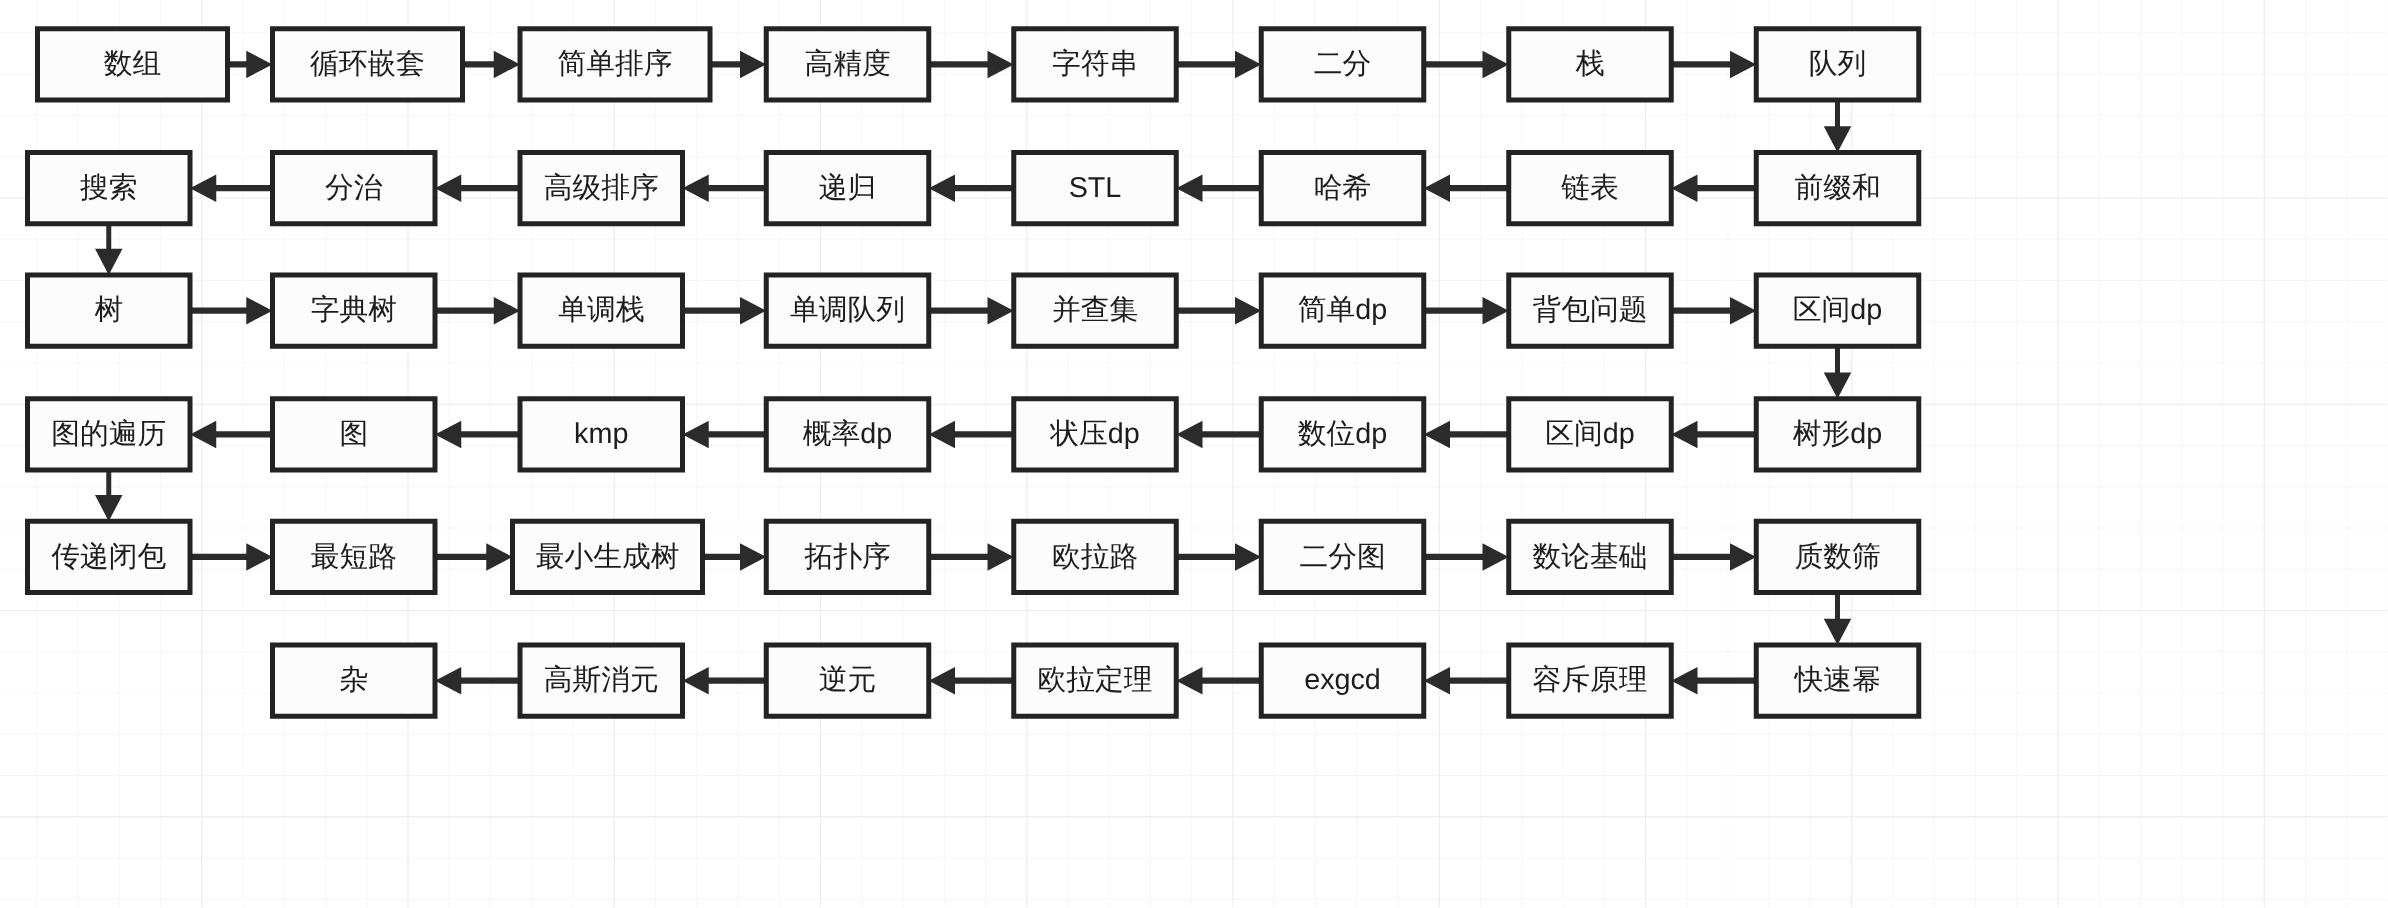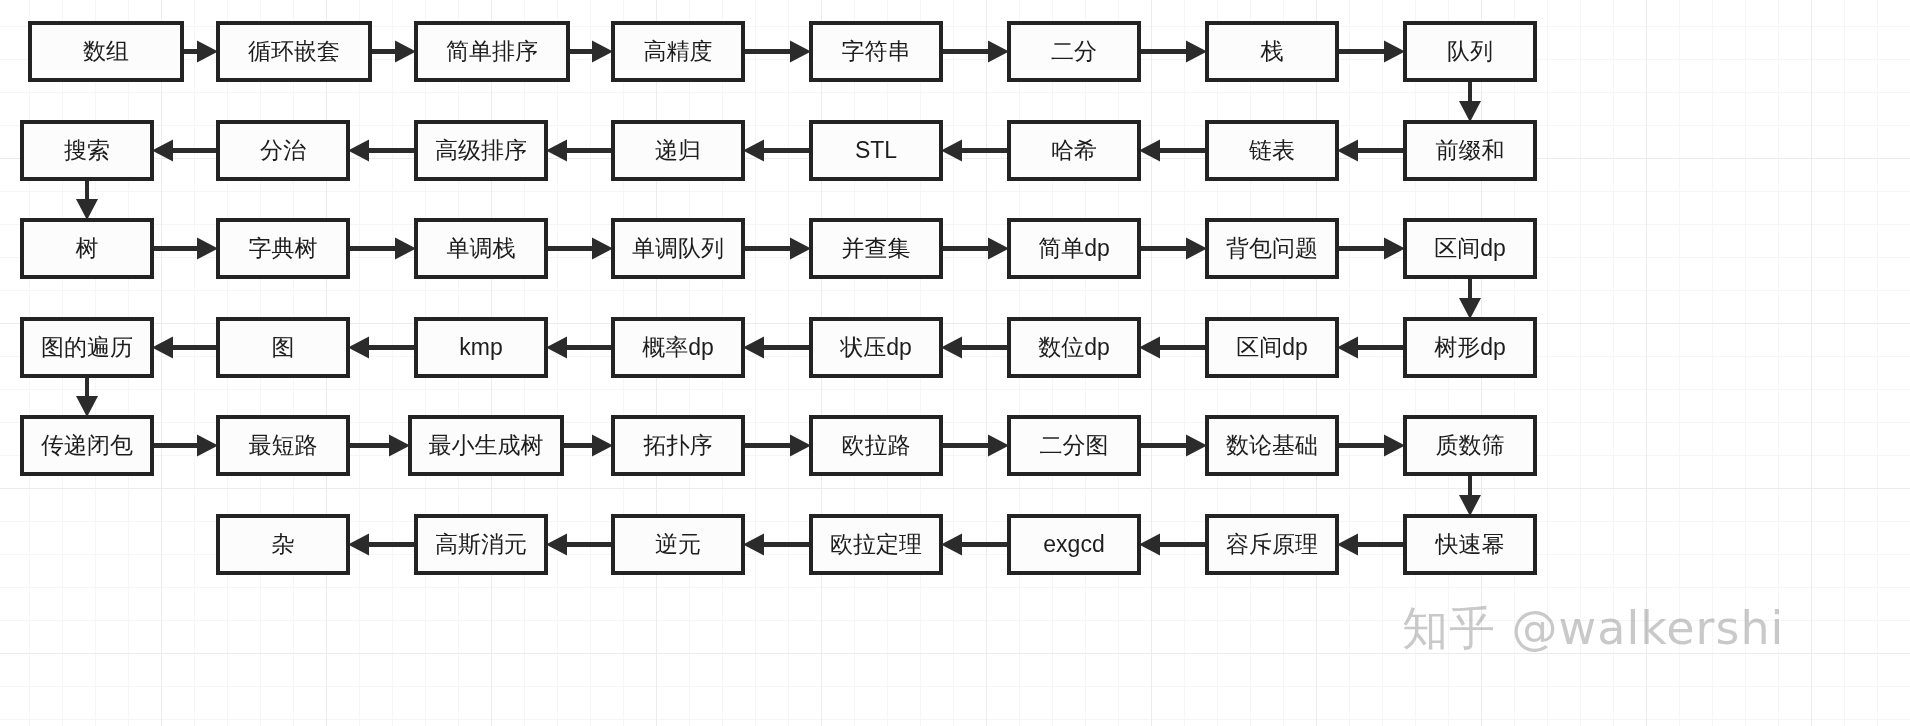--- a/index.html
+++ b/index.html
@@ -448,14 +448,13 @@
         <g>
           <rect x="1207" y="516" width="130" height="57" class="node-rect"></rect>
           <text x="1272" y="545.5" class="node-label">容斥原理</text>
         </g>
         <g>
           <rect x="1405" y="516" width="130" height="57" class="node-rect"></rect>
           <text x="1470" y="545.5" class="node-label">快速幂</text>
         </g>
       </g>
     </svg>
-  <div class="watermark">知乎 @walkershi</div>
 </div>
 
 </body></html>

